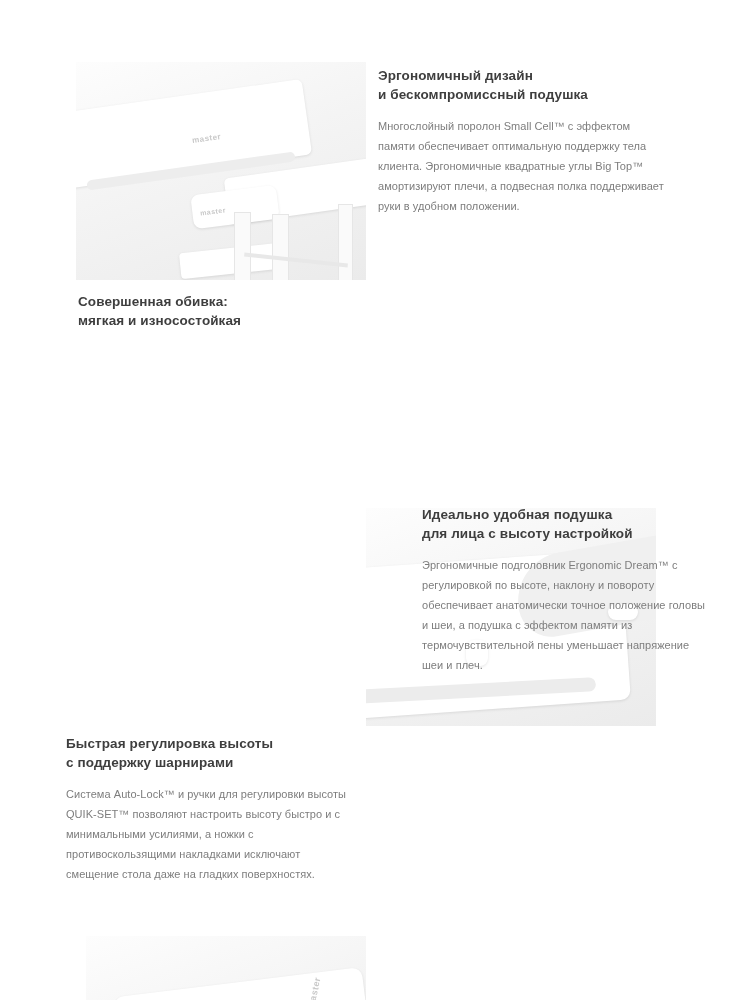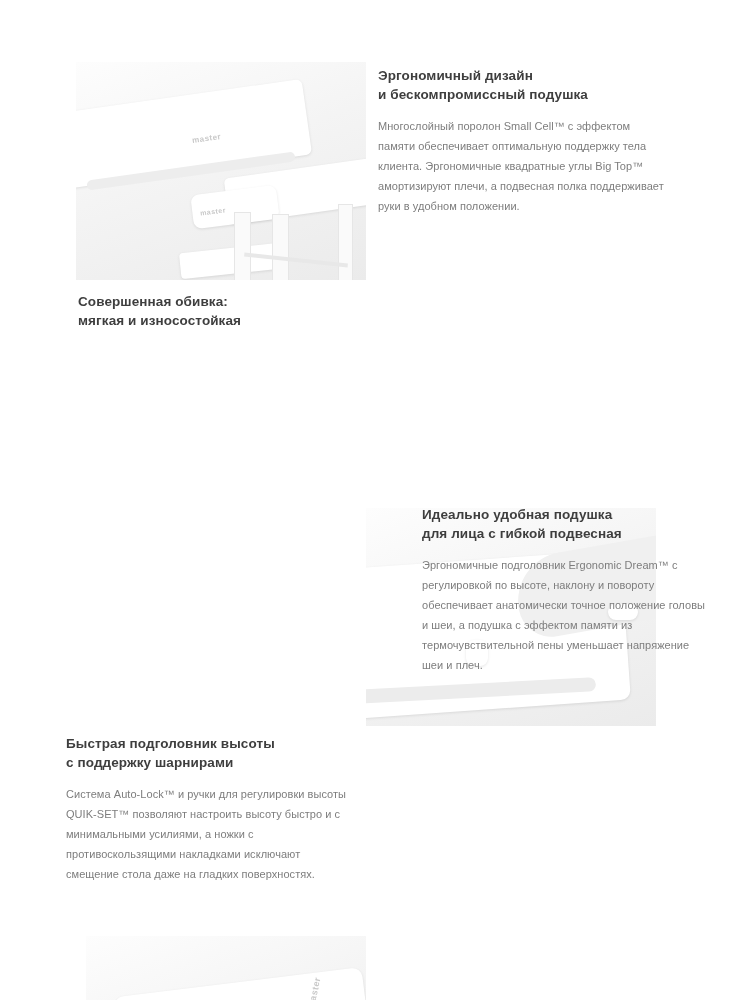--- a/index.html
+++ b/index.html
@@ -129,26 +129,26 @@
     <div class="bg"></div>
     <div class="shape" style="left:30px; top:46px; width:250px; height:62px; border-radius:10px; transform:rotate(-7deg);"></div>
 
     <div class="logo-tag" style="left:212px; top:52px; transform:rotate(-78deg); font-size:9px;">master</div>
 
   </div>
 
   <div class="textcol" style="left:378px; top:505px; width:290px;margin-left:44px;">
     <div class="heading">
       <div>Идеально удобная подушка</div>
-      <div>для лица с гибкой подвесная</div>
+      <div>для лица с высоту настройкой</div>
     </div>
     <p class="body">Эргономичные подголовник Ergonomic Dream™ с регулировкой по высоте, наклону и повороту обеспечивает анатомически точное положение головы и шеи, а подушка с эффектом памяти из термочувствительной пены уменьшает напряжение шеи и плеч.</p>
   </div>
 
   <div class="textcol" style="left:66px; top:734px; width:286px;">
     <div class="heading">
-      <div>Быстрая подголовник высоты</div>
+      <div>Быстрая регулировка высоты</div>
       <div>с поддержку шарнирами</div>
     </div>
     <p class="body">Система Auto-Lock™ и ручки для регулировки высоты QUIK-SET™ позволяют настроить высоту быстро и с минимальными усилиями, а ножки с противоскользящими накладками исключают смещение стола даже на гладких поверхностях.</p>
   </div>
 
 </div>
 
 </body></html>

